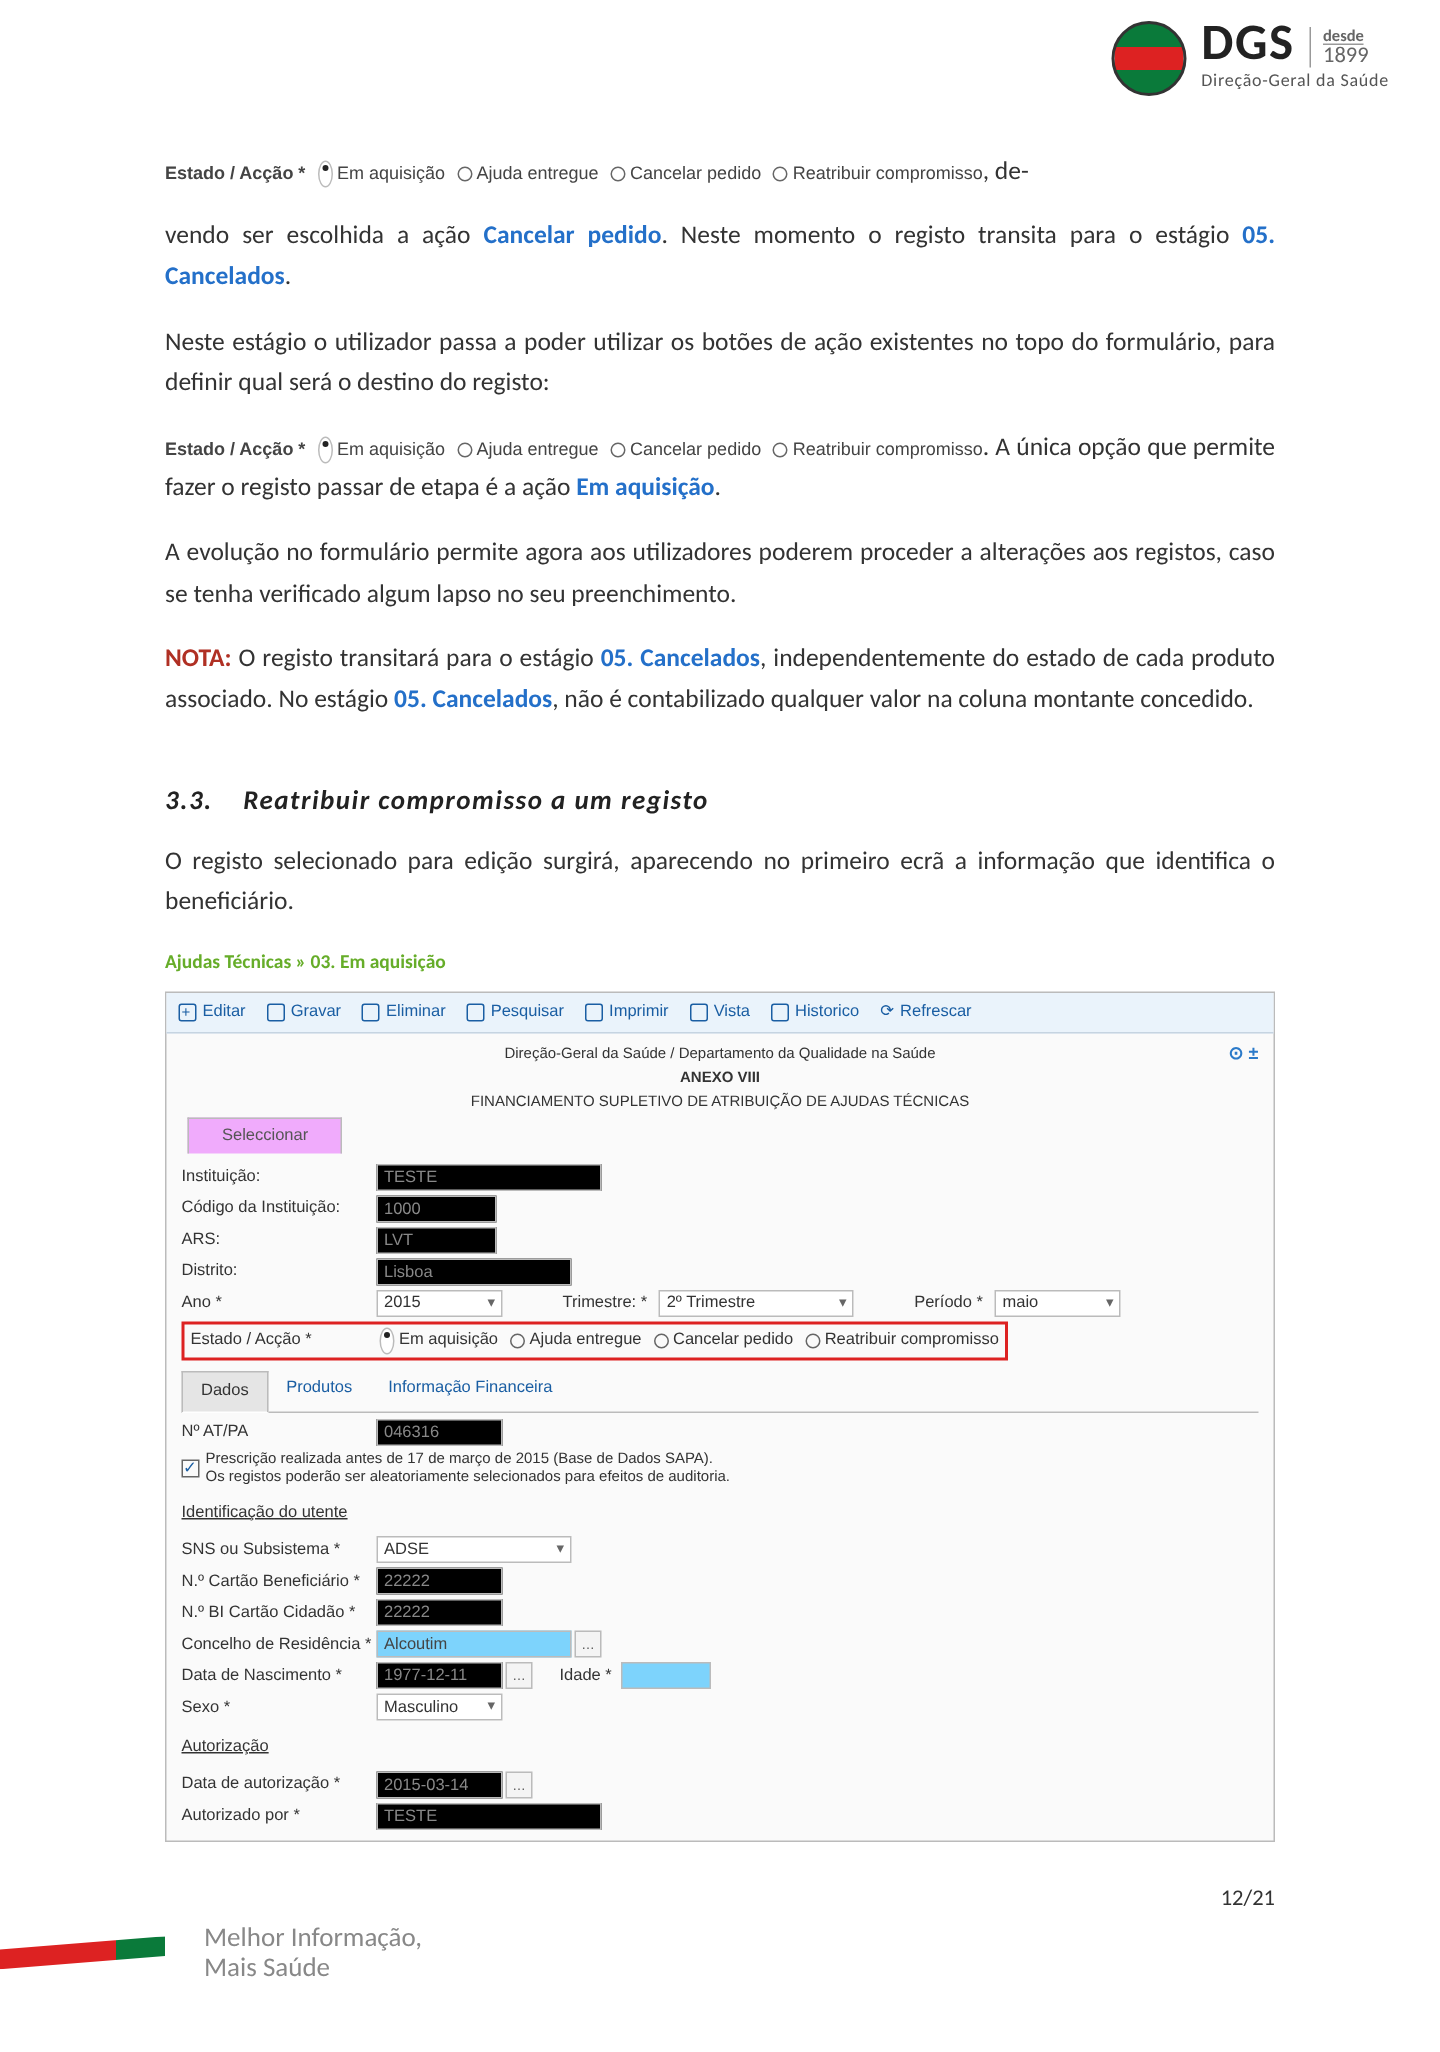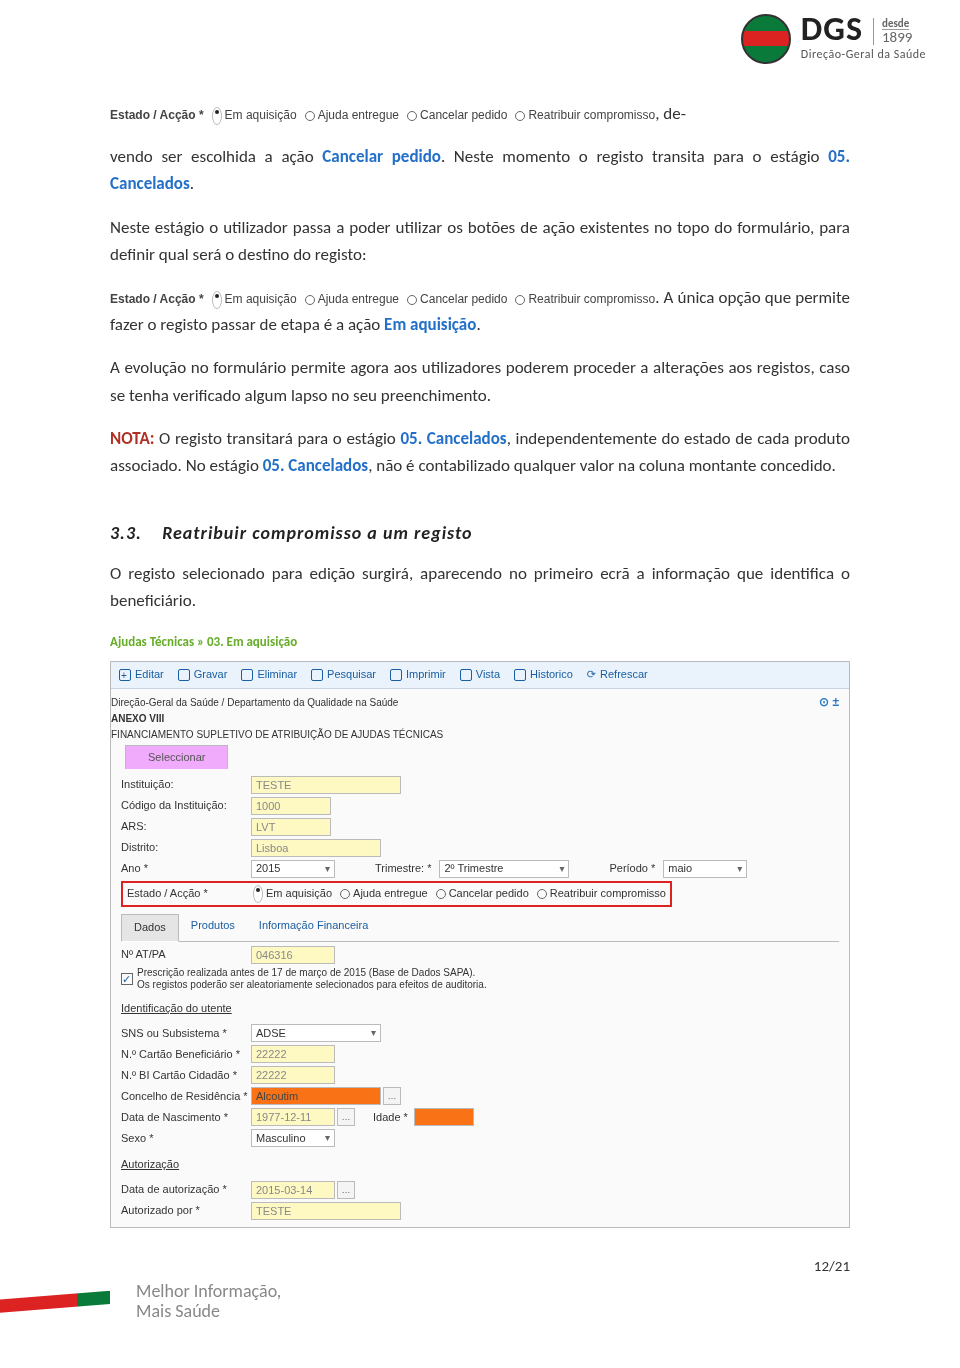--- a/index.html
+++ b/index.html
@@ -81,44 +81,44 @@
     font-size:11px;
     color:#333;
     margin-top:4px;
   }
   .app-title { color:#66ad29; font-weight:bold; font-size:13px; padding:2px 0 4px 0; }
   .toolbar { background:#eaf3fb; border-bottom:1px solid #c6d4e1; padding:4px 8px; display:flex; gap:14px; align-items:center; }
   .toolbar .tbtn { color:#1a5ea3; display:flex; align-items:center; gap:4px; cursor:pointer; }
   .tb-icon { width:12px; height:12px; display:inline-block; border:1px solid #1a5ea3; border-radius:2px; }
   .tb-icon.plus::after{content:"+";font-size:10px;position:relative;top:-3px;left:1px;}
   .app-head {
-    text-align:left;
+    text-align:center;
     padding:6px 0 2px;
     font-size:10px;
     position:relative;
   }
   .app-head .right-icons{position:absolute;right:10px;top:4px;color:#2b7ac9;font-weight:bold;font-size:12px;}
   .sel-tab {
     display:inline-block;
     border:1px solid #bbb;
     border-bottom:none;
     background:#f0abfc;
     padding:3px 22px;
     margin-left:6px;
     font-size:11px;
     color:#555;
   }
   .form-grid { padding:4px 10px; }
   .frow { display:flex; align-items:center; margin:3px 0; }
   .flabel { width:130px; color:#333; }
   .finput {
-    border:1px solid #bbb; background:#f97316; font-family:Arial; font-size:11px;
+    border:1px solid #bbb; background:#7dd3fc; font-family:Arial; font-size:11px;
     padding:2px 4px; height:18px; color:#444;
   }
-  .finput.ro { background:#fef9c3; color:#888; }
+  .finput.ro { background:#000000; color:#888; }
   .w80{width:80px}.w130{width:130px}.w100{width:84px}.w150{width:150px}.w60{width:60px}
   .sel { border:1px solid #bbb; background:#fff; padding:1px 4px; height:18px; display:inline-flex; align-items:center; justify-content:space-between;}
   .sel .chev{color:#666; font-size:10px; margin-left:8px;}
   .red-box { border:2px solid #d22; padding:2px 4px; display:inline-flex; align-items:center; gap:8px; }
   .tabs-row { border-bottom:1px solid #bbb; margin:6px 0 4px; display:flex; gap:0; }
   .tab { padding:4px 12px; color:#1a5ea3; font-size:11px; cursor:pointer; }
   .tab.active { background:#e5e5e5; border:1px solid #bbb; border-bottom:1px solid #fff; position:relative; top:1px; color:#333;}
   .section-underline { text-decoration: underline; display:inline-block; margin:6px 0 4px; }
   .tinybtn { width:18px; height:18px; border:1px solid #bbb; background:#f4f4f4; text-align:center; font-size:9px; line-height:16px; color:#555; margin-left:2px;}
   .checkbox { width:12px; height:12px; border:1px solid #666; display:inline-block; position:relative; margin-right:4px;}

